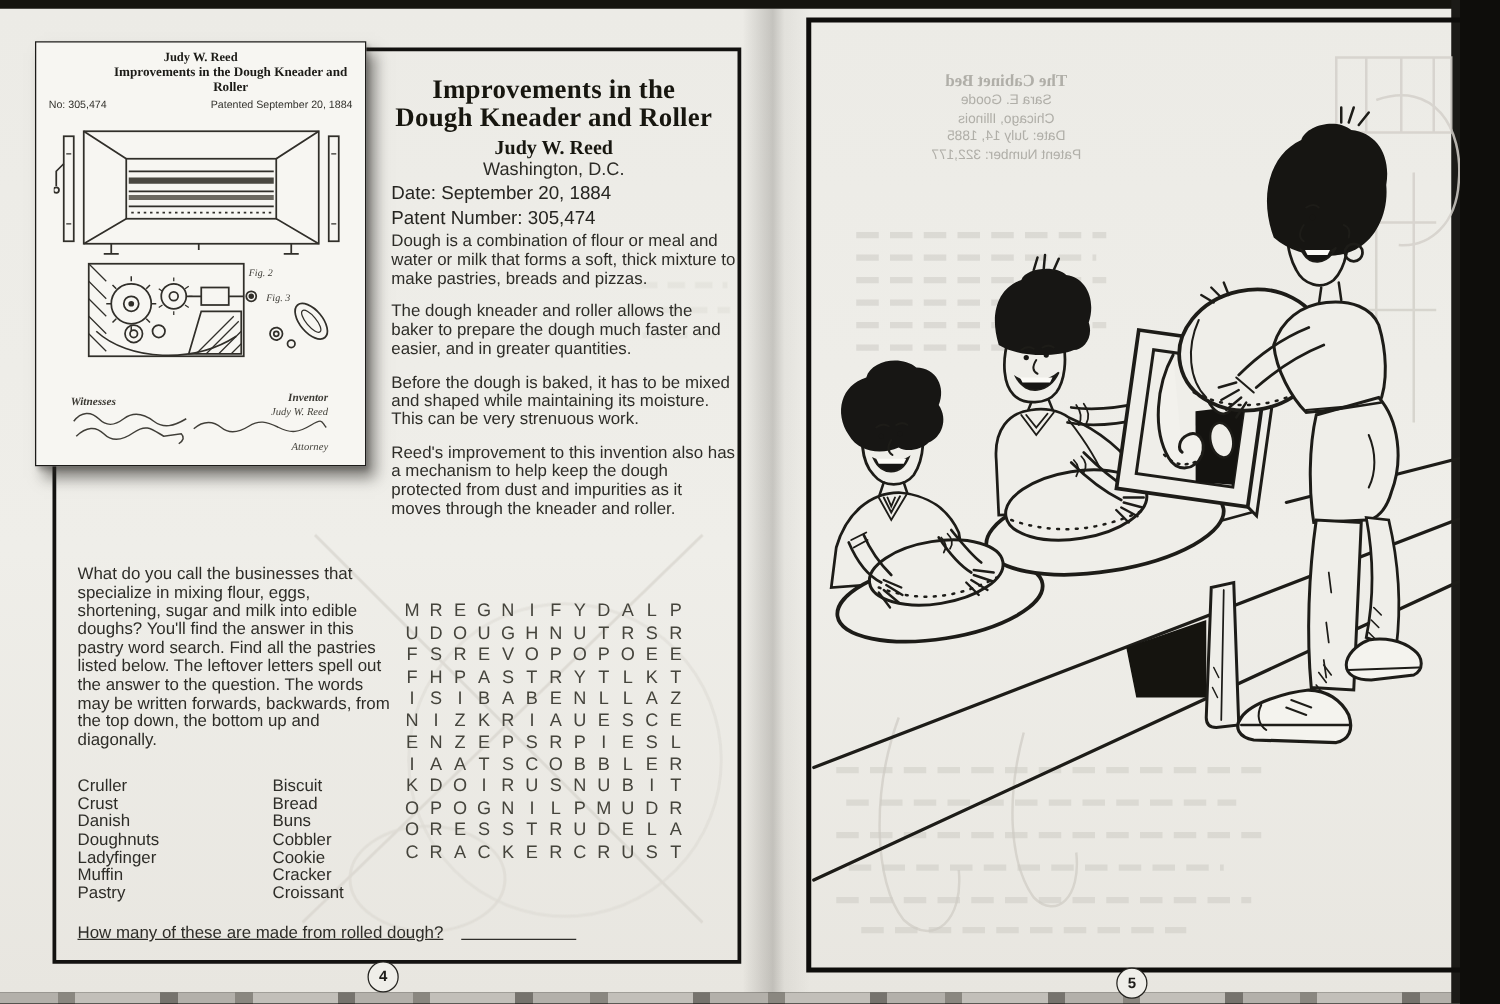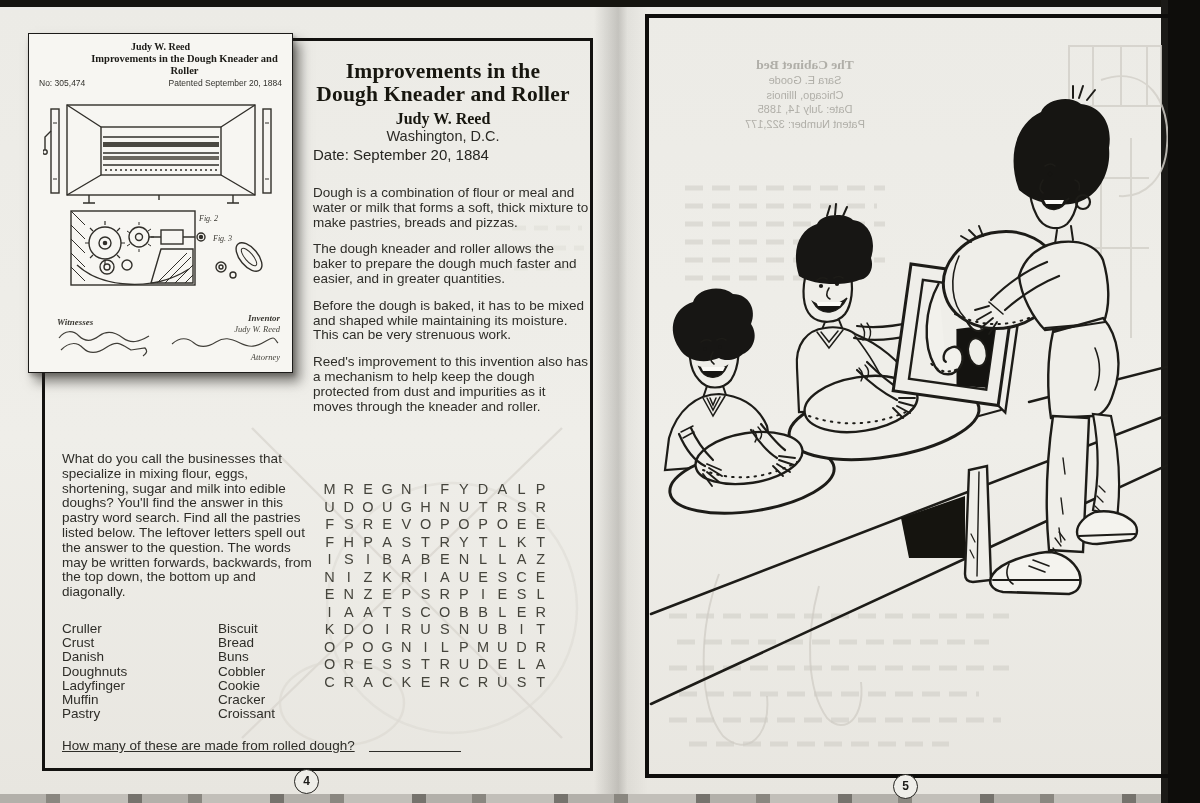--- a/index.html
+++ b/index.html
@@ -22,22 +22,22 @@
 
   
   .patent-card { position:absolute; left:28px; top:33px; width:263px; height:338px;
     background:#f7f6f2; border:1px solid #1c1b19; z-index:5;
     box-shadow:7px 9px 11px rgba(40,38,34,0.55), 2px 3px 4px rgba(40,38,34,0.3); }
   .pc-name { text-align:center; font:700 10px/12px "Liberation Serif",serif; color:#1c1b17; margin-top:7px; }
   .pc-title { text-align:center; font:700 10.5px/12px "Liberation Serif",serif; color:#1c1b17;padding-left:48px; }
   .pc-meta { display:flex; justify-content:space-between; padding:1px 10px 0 10px;
     font:400 8.5px/11px "Liberation Sans",sans-serif; color:#33322d; }
   .pc-drawing { display:block; margin:8px auto 0 auto; }
-  .pc-sigs { position:absolute; left:28px; right:12px; bottom:10px; display:flex;
-    justify-content:space-between; align-items:flex-end; }
+  .pc-sigs { position:absolute; left:10px; right:12px; bottom:10px; display:flex;
+    justify-content:center; align-items:flex-end; }
   .sig-word { font:italic 700 9px/11px "Liberation Serif",serif; color:#3b3933; }
   .sig-word-sm { font:italic 400 8.5px/10px "Liberation Serif",serif; color:#45433c; }
   .pc-inventor { text-align:right; }
 
   
   .title-block { position:absolute; left:300px; top:60px; width:286px; text-align:center; z-index:2; }
   .tb-title { font:700 21.5px/23px "Liberation Serif",serif; color:#17160f; letter-spacing:.2px; }
   .tb-name  { font:700 16px/18px "Liberation Serif",serif; color:#17160f; margin-top:4px; }
   .tb-loc   { font:400 14.5px/16px "Liberation Sans",sans-serif; color:#2c2b26; }
   .tb-meta  { text-align:left; margin-left:13px; font:400 15px/17.5px "Liberation Sans",sans-serif; color:#262521; margin-top:2px; }
@@ -173,20 +173,21 @@
       </div>
     </div>
   </div>
 
   <div class="title-block">
     <div class="tb-title">Improvements in the</div>
     <div class="tb-title">Dough Kneader and Roller</div>
     <div class="tb-name">Judy W. Reed</div>
     <div class="tb-loc">Washington, D.C.</div>
     <div class="tb-meta">Date: September 20, 1884</div>
+    <div class="tb-meta">Patent Number: 305,474</div>
   </div>
 
   <div class="paragraphs">
       <p class="body-par">Dough is a combination of flour or meal and water or milk that forms a soft, thick mixture to make pastries, breads and pizzas.</p>
       <p class="body-par">The dough kneader and roller allows the baker to prepare the dough much faster and easier, and in greater quantities.</p>
       <p class="body-par">Before the dough is baked, it has to be mixed and shaped while maintaining its moisture.  This can be very strenuous work.</p>
       <p class="body-par">Reed's improvement to this invention also has a mechanism to help keep the dough protected from dust and impurities as it moves through the kneader and roller.</p>
     </div>
 
   <div class="ws-intro">What do you call the businesses that specialize in mixing flour, eggs, shortening, sugar and milk into edible doughs?  You'll find the answer in this pastry word search. Find all the pastries listed below.  The leftover letters spell out the answer to the question. The words may be written forwards, backwards, from the top down, the bottom up and diagonally.</div>

